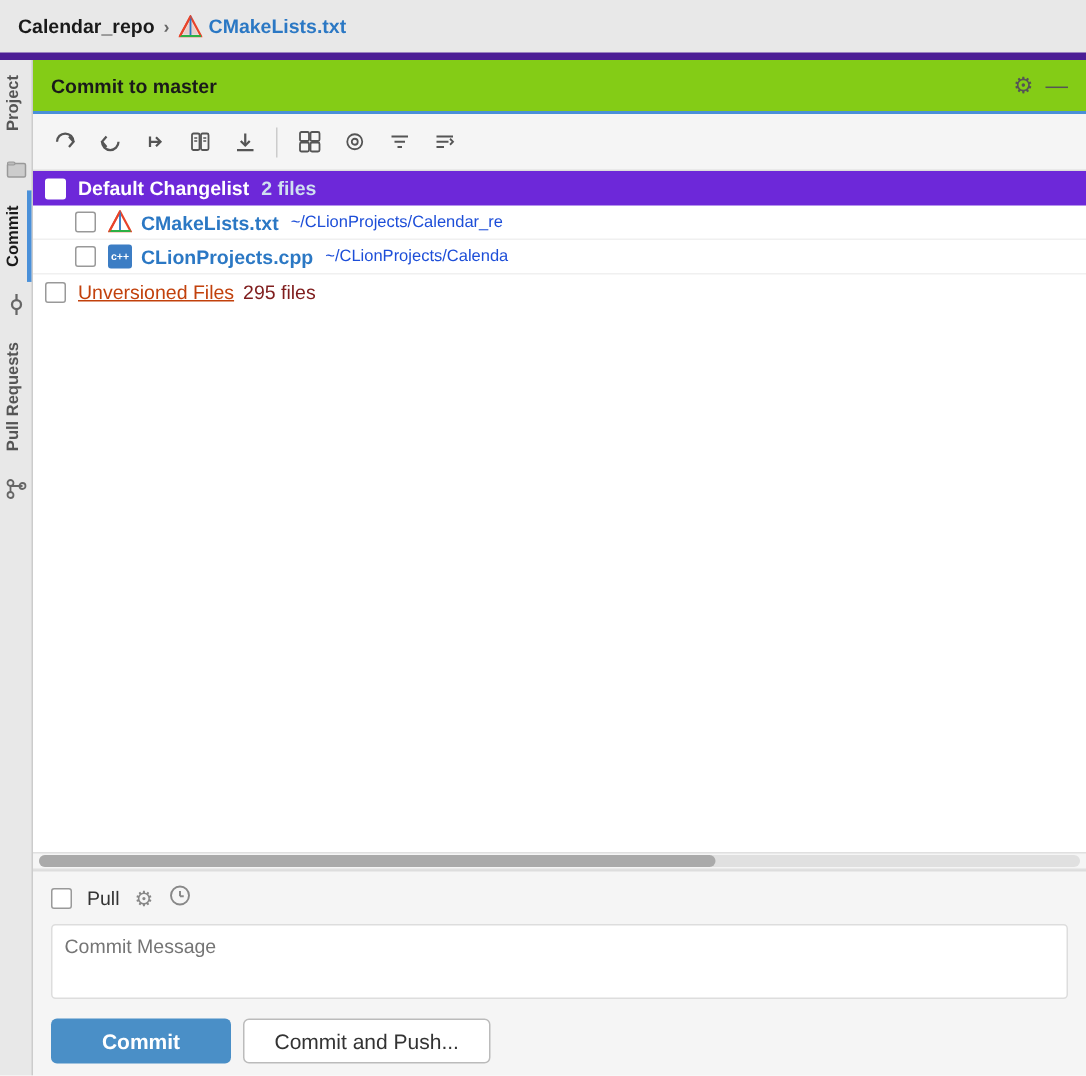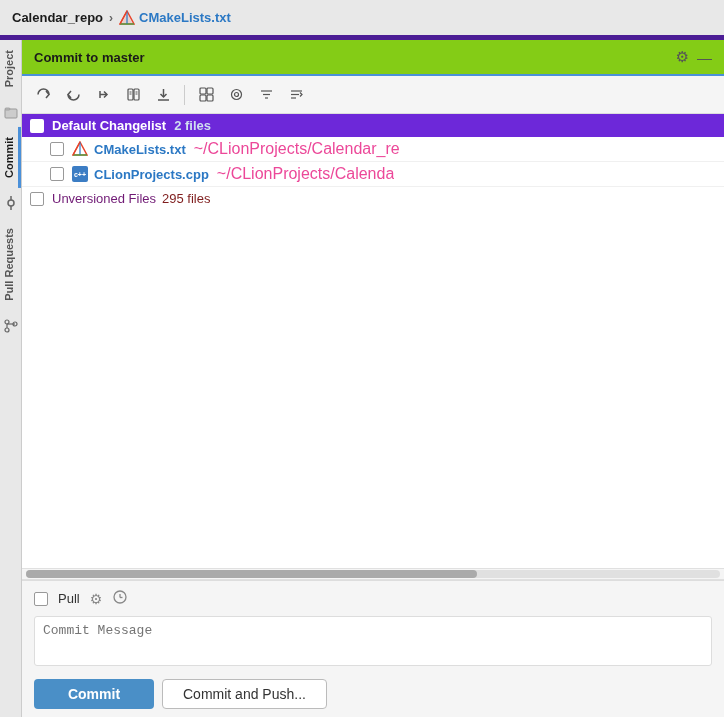--- a/index.html
+++ b/index.html
@@ -189,22 +189,22 @@
       margin-right: 8px;
       flex-shrink: 0;
       background: #fff;
     }
     .file-name {
       color: #2b78c4;
       font-weight: 600;
       margin-right: 8px;
     }
     .file-path {
-      color: #ec4899;
-      font-size: 16px;
+      color: #1d4ed8;
+      font-size: 11px;
       white-space: nowrap;
       overflow: hidden;
       text-overflow: ellipsis;
     }
 
     .unversioned-row {
       display: flex;
       align-items: center;
       padding: 4px 8px;
       cursor: pointer;
@@ -212,22 +212,23 @@
     .unversioned-checkbox {
       width: 14px;
       height: 14px;
       border: 1px solid #999;
       border-radius: 2px;
       margin-right: 8px;
       background: #fff;
       flex-shrink: 0;
     }
     .unversioned-label {
-      color: #701a75;
+      color: #c2410c;
       font-weight: normal;
+      text-decoration: underline;
     }
     .unversioned-count {
       margin-left: 6px;
       color: #7f1d1d;
     }
 
     .scrollbar-area {
       height: 12px;
       background: #f5f5f5;
       border-top: 1px solid #e0e0e0;
@@ -286,21 +287,21 @@
       width: 100%;
       height: 50px;
       background: #fff;
       border: 1px solid #ddd;
       border-radius: 3px;
       padding: 6px 8px;
       font-size: 13px;
       color: #aaa;
       resize: none;
       outline: none;
-      font-family: Liberation Mono, monospace;
+      font-family: Liberation Sans, sans-serif;
       margin-bottom: 10px;
     }
 
     .commit-buttons {
       display: flex;
       gap: 8px;
     }
     .btn-commit {
       background: #4a8fc7;
       color: #fff;

